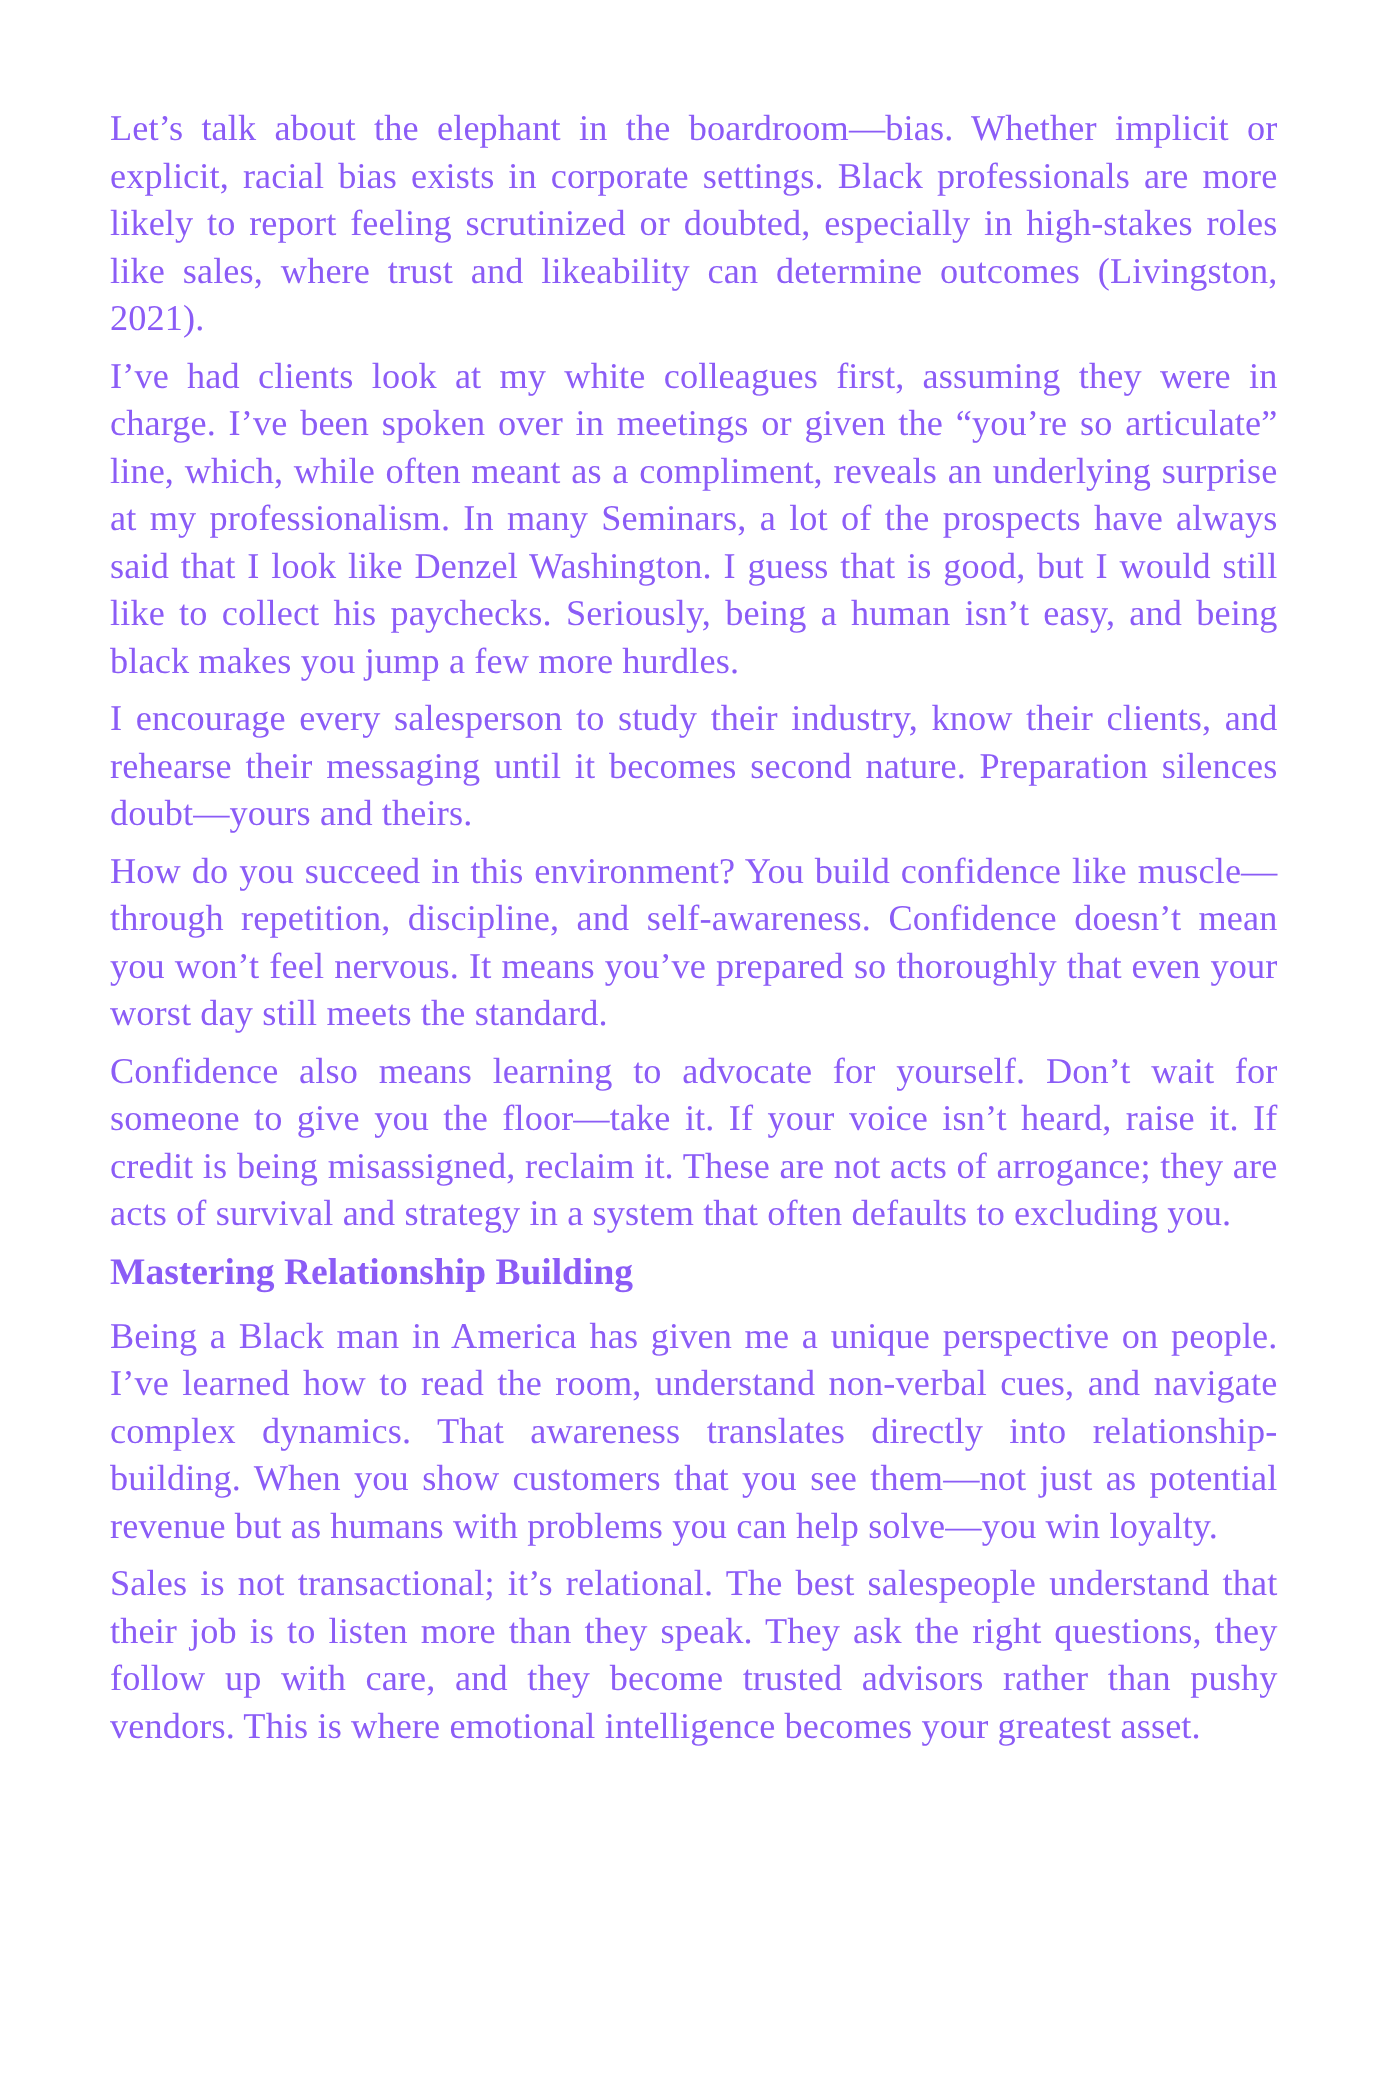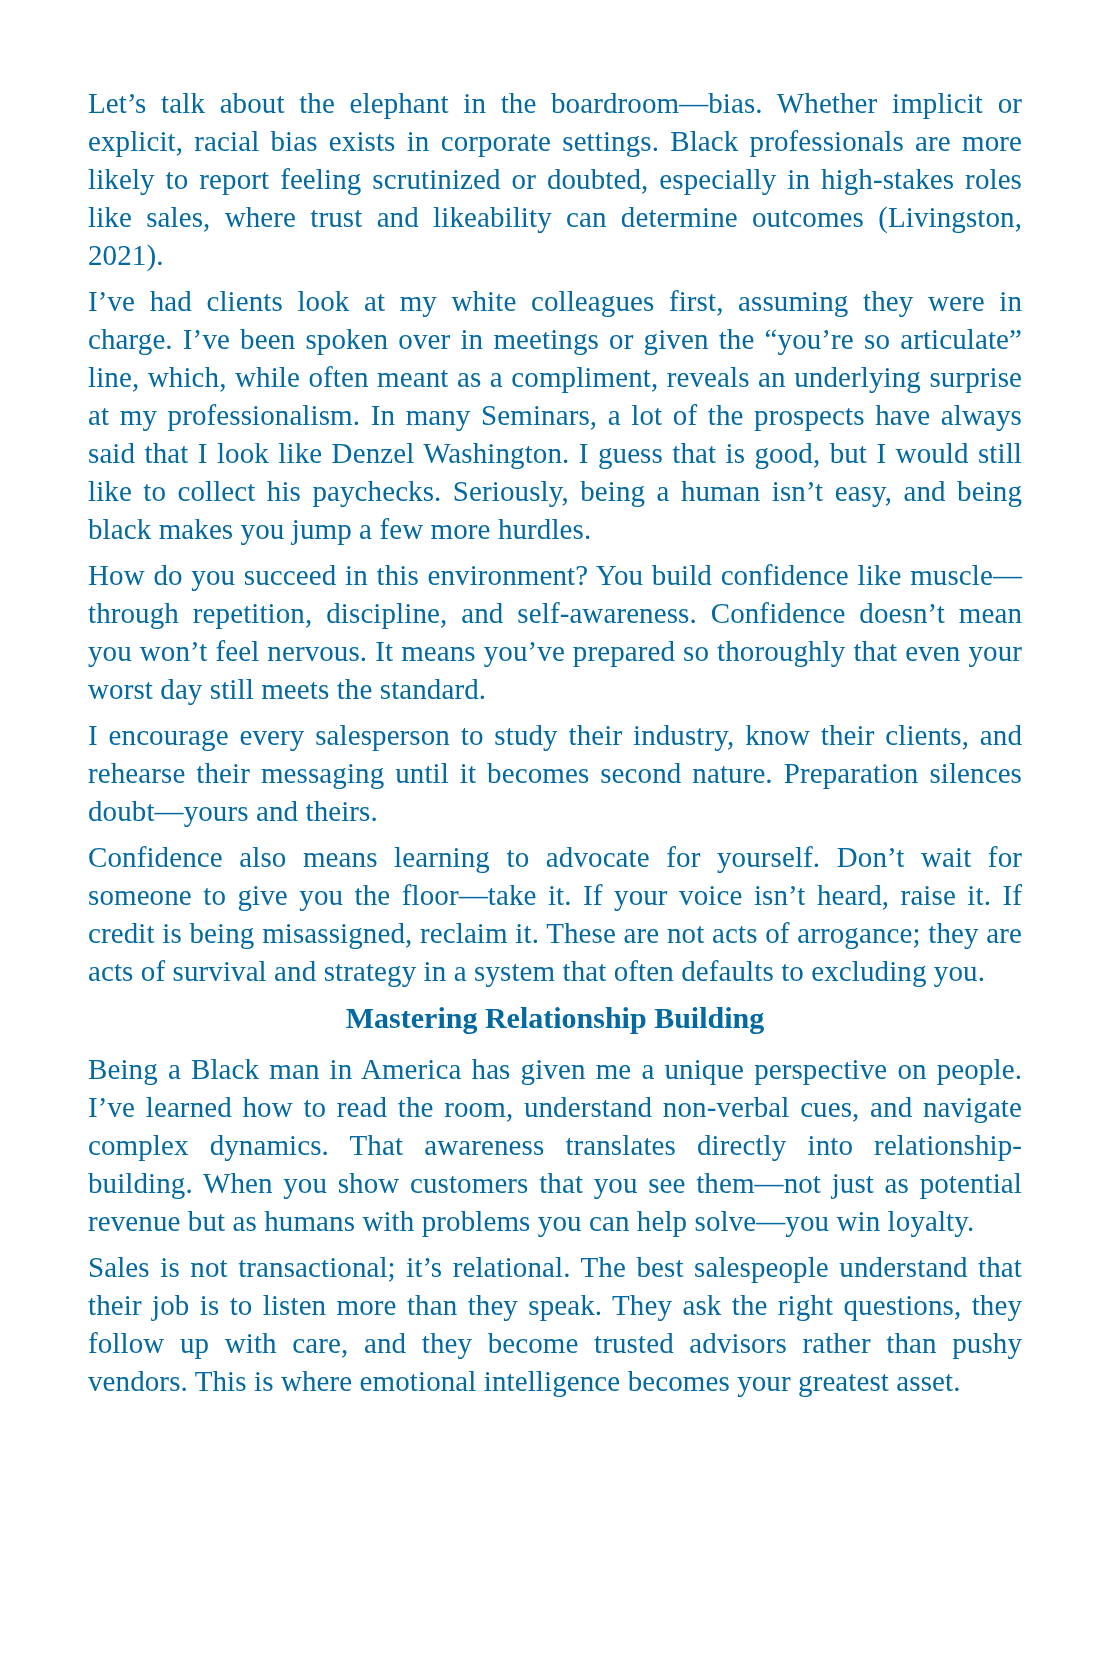--- a/index.html
+++ b/index.html
@@ -11,43 +11,43 @@
     height: 1667px;
     background: #ffffff;
     overflow: hidden;
   }
   .page {
     box-sizing: border-box;
     width: 1112px;
     height: 1667px;
     padding: 84px 90px 0 88px;
     background: #ffffff;
-    color: #0369a1;
+    color: #8b5cf6;
     font-family: "Liberation Serif", "DejaVu Serif", serif;
   }
   .para {
     font-size: 29px;
     line-height: 38px;
     text-align: justify;
     margin: 0 0 8px 0;
     letter-spacing: 0.1px;
   }
   .heading {
     font-size: 30px;
     line-height: 40px;
     font-weight: bold;
-    text-align: center;
+    text-align: left;
     margin: 6px 0 12px 0;
   }
 </style>
 </head>
 <body>
 
 <div class="page">
   <p class="para">Let’s talk about the elephant in the boardroom—bias. Whether implicit or explicit, racial bias exists in corporate settings. Black professionals are more likely to report feeling scrutinized or doubted, especially in high-stakes roles like sales, where trust and likeability can determine outcomes (Livingston, 2021).</p>
   <p class="para">I’ve had clients look at my white colleagues first, assuming they were in charge. I’ve been spoken over in meetings or given the “you’re so articulate” line, which, while often meant as a compliment, reveals an underlying surprise at my professionalism. In many Seminars, a lot of the prospects have always said that I look like Denzel Washington. I guess that is good, but I would still like to collect his paychecks. Seriously, being a human isn’t easy, and being black makes you jump a few more hurdles.</p>
+  <p class="para">I encourage every salesperson to study their industry, know their clients, and rehearse their messaging until it becomes second nature. Preparation silences doubt—yours and theirs.</p>
   <p class="para">How do you succeed in this environment? You build confidence like muscle—through repetition, discipline, and self-awareness. Confidence doesn’t mean you won’t feel nervous. It means you’ve prepared so thoroughly that even your worst day still meets the standard.</p>
-  <p class="para">I encourage every salesperson to study their industry, know their clients, and rehearse their messaging until it becomes second nature. Preparation silences doubt—yours and theirs.</p>
   <p class="para">Confidence also means learning to advocate for yourself. Don’t wait for someone to give you the floor—take it. If your voice isn’t heard, raise it. If credit is being misassigned, reclaim it. These are not acts of arrogance; they are acts of survival and strategy in a system that often defaults to excluding you.</p>
   <h2 class="heading">Mastering Relationship Building</h2>
   <p class="para">Being a Black man in America has given me a unique perspective on people. I’ve learned how to read the room, understand non-verbal cues, and navigate complex dynamics. That awareness translates directly into relationship-building. When you show customers that you see them—not just as potential revenue but as humans with problems you can help solve—you win loyalty.</p>
   <p class="para">Sales is not transactional; it’s relational. The best salespeople understand that their job is to listen more than they speak. They ask the right questions, they follow up with care, and they become trusted advisors rather than pushy vendors. This is where emotional intelligence becomes your greatest asset.</p>
 </div>
 
 </body></html>

